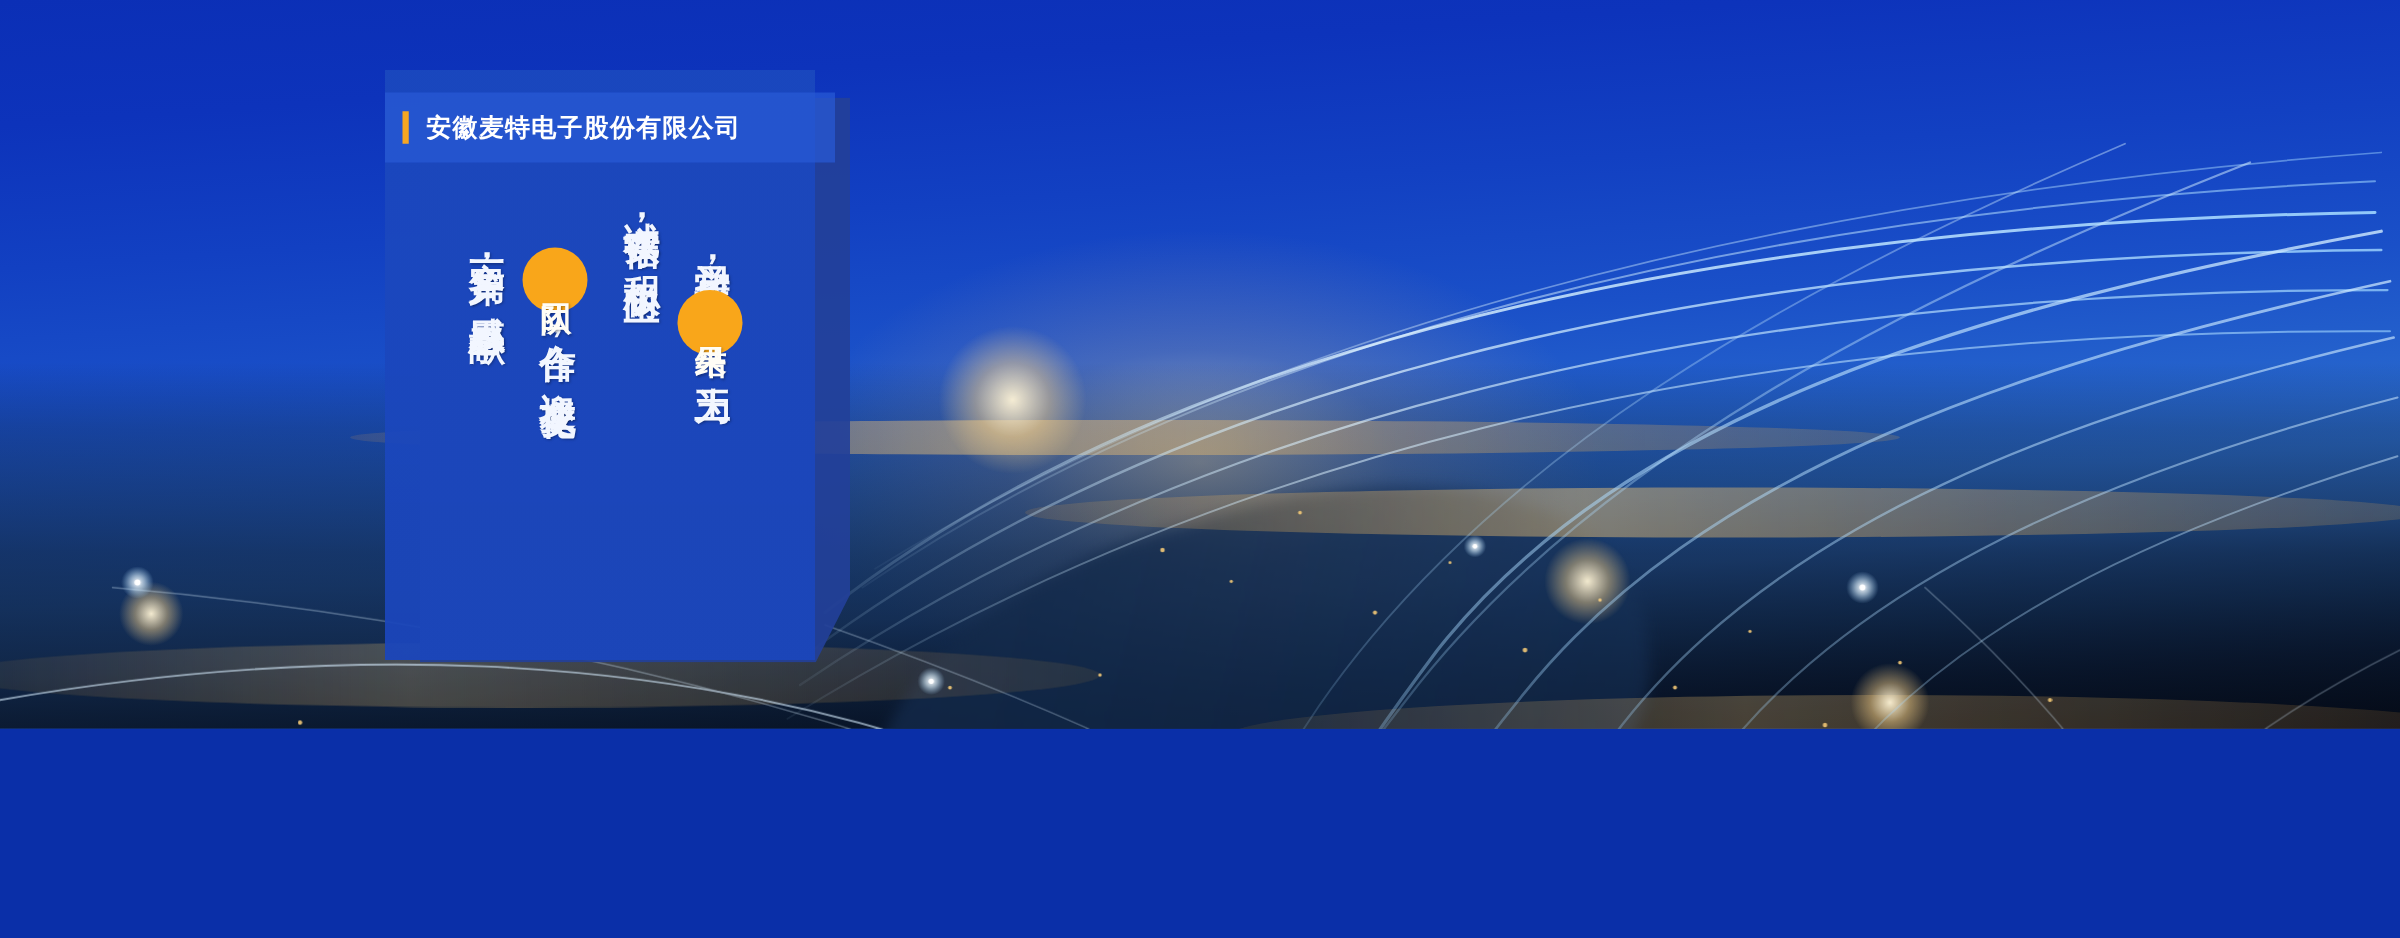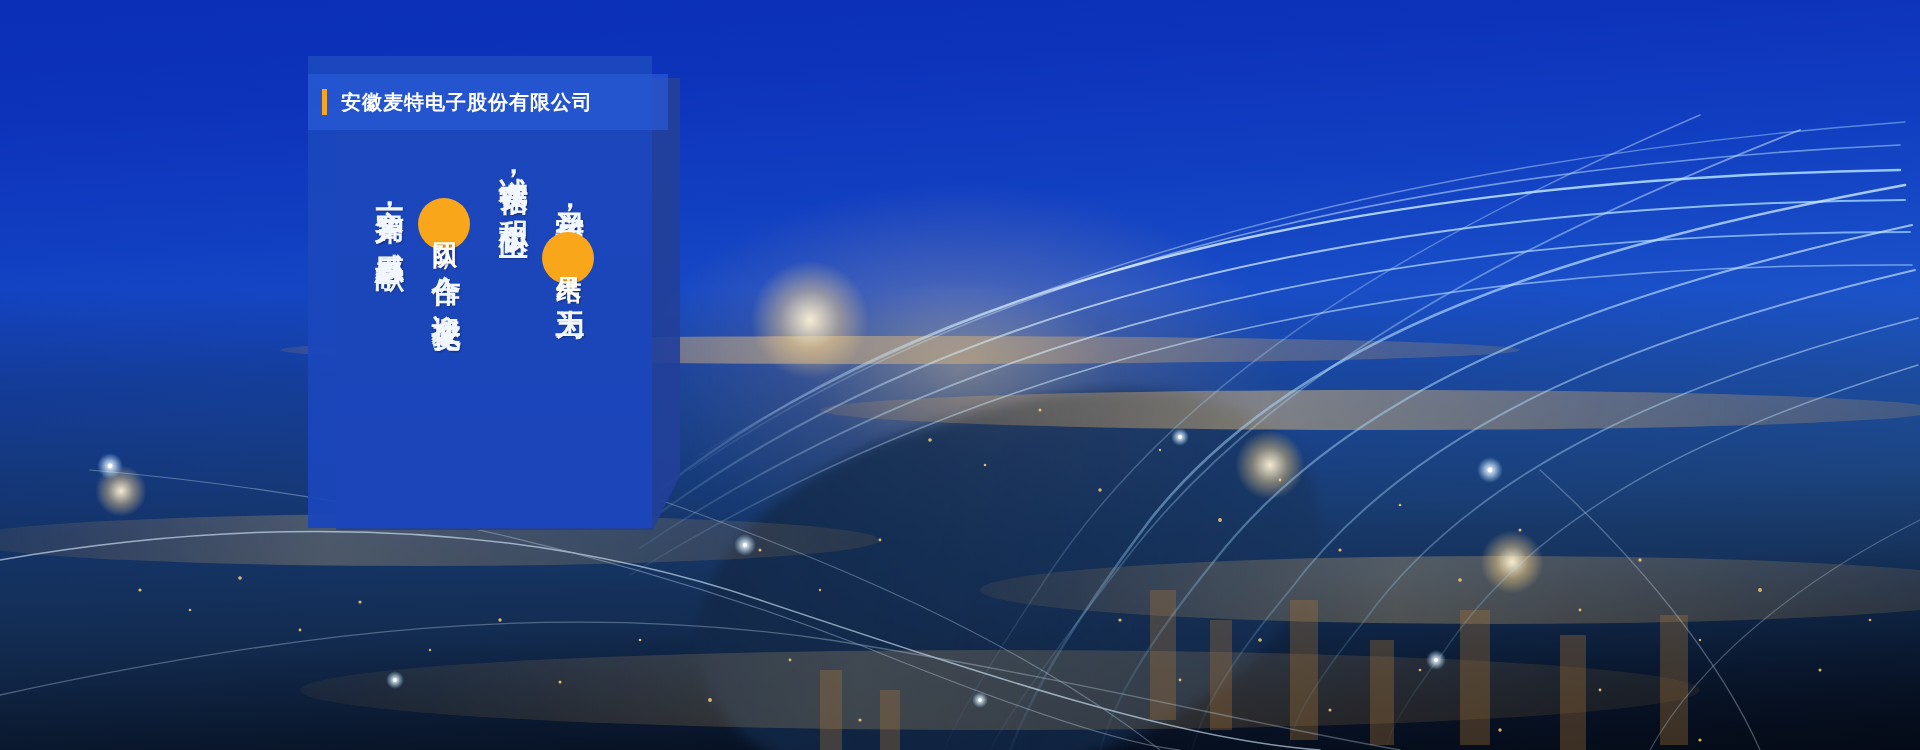--- a/index.html
+++ b/index.html
@@ -6,21 +6,21 @@
     margin: 0; padding: 0;
     width: 1920px; height: 750px;
     overflow: hidden;
     background: #0a2fa8;
     font-family: "Liberation Sans", "DejaVu Sans", sans-serif;
   }
 
   #banner {
     position: relative;
     width: 1920px;
-    height: 750px;
+    height: 583px;
     overflow: hidden;
   }
 
   
   .sky {
     position: absolute; inset: 0;
     background:
       radial-gradient(ellipse 520px 300px at 960px 370px,
           rgba(255,225,170,0.55) 0%, rgba(255,200,130,0.18) 30%, rgba(255,190,120,0.0) 62%),
       linear-gradient(176deg,

